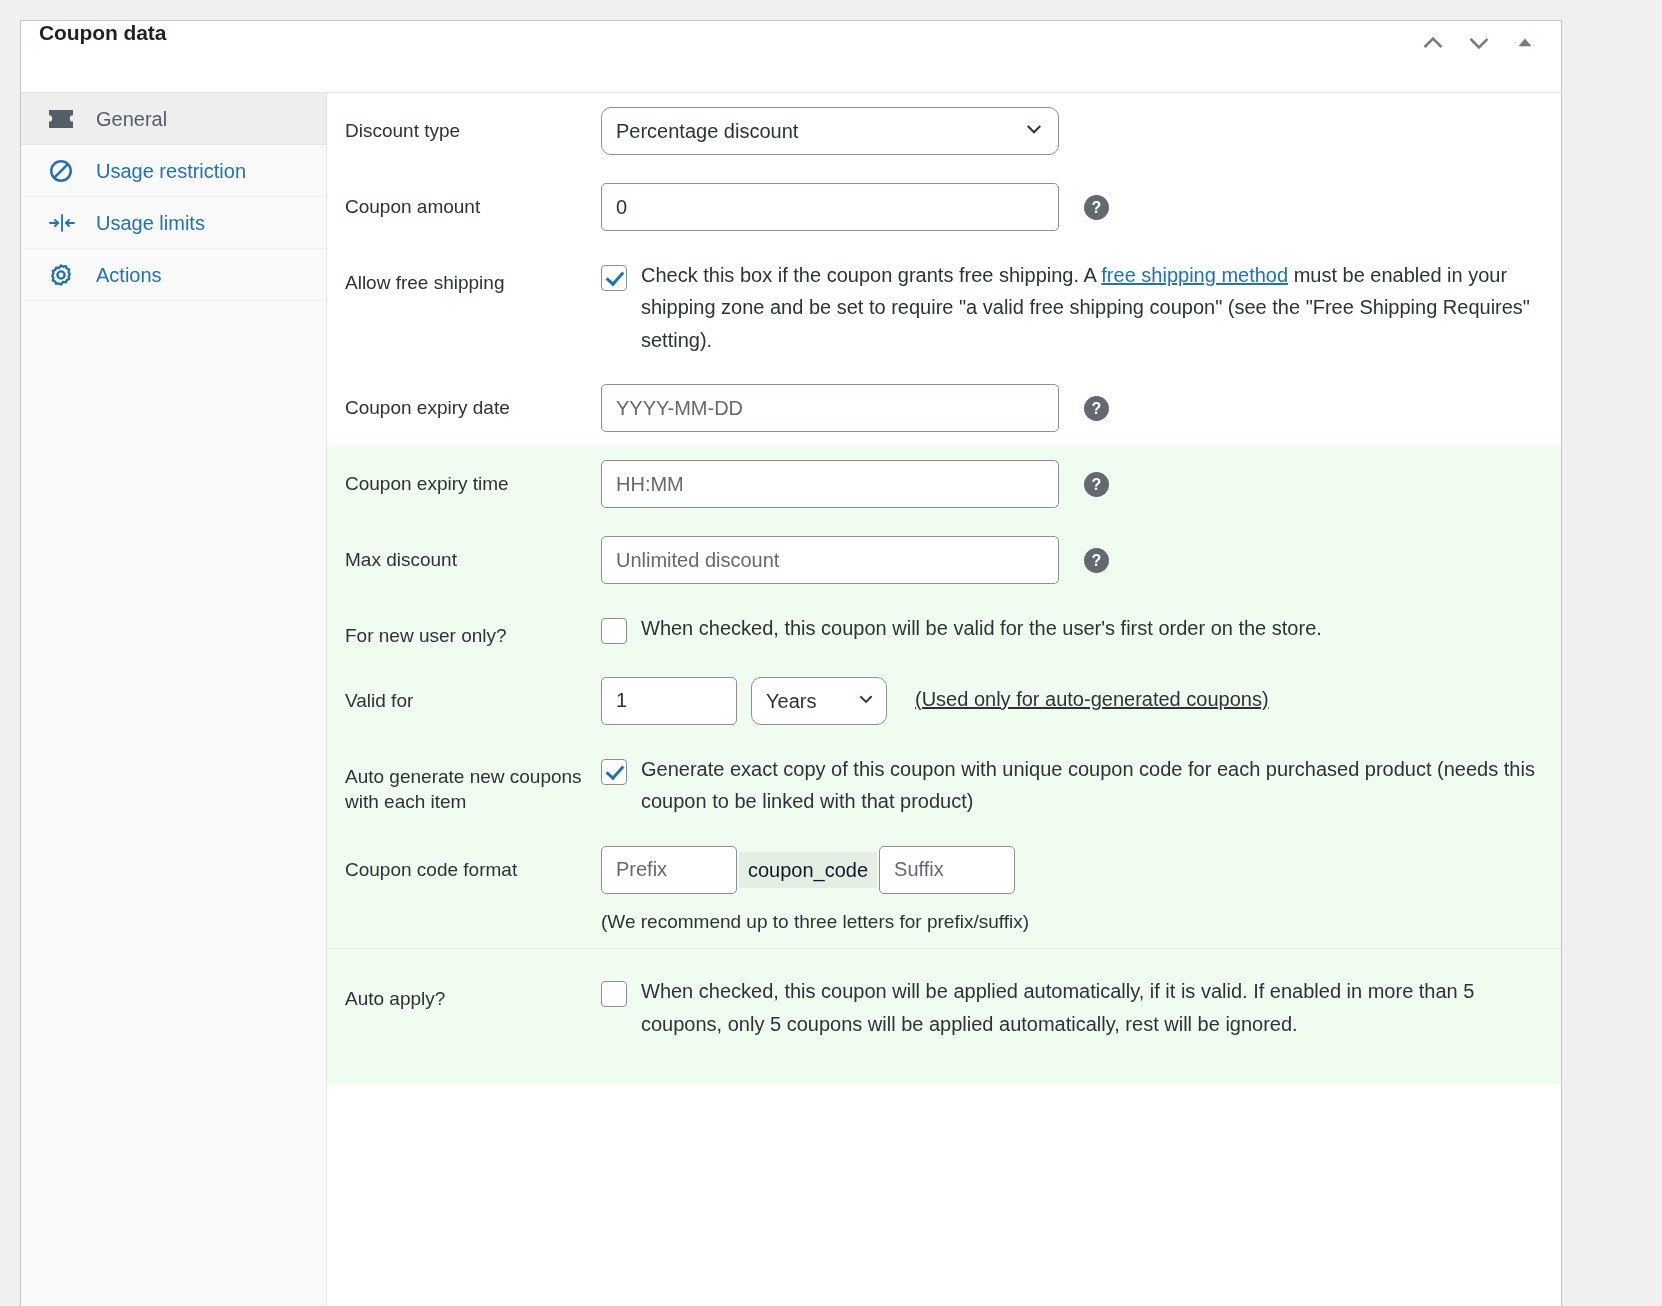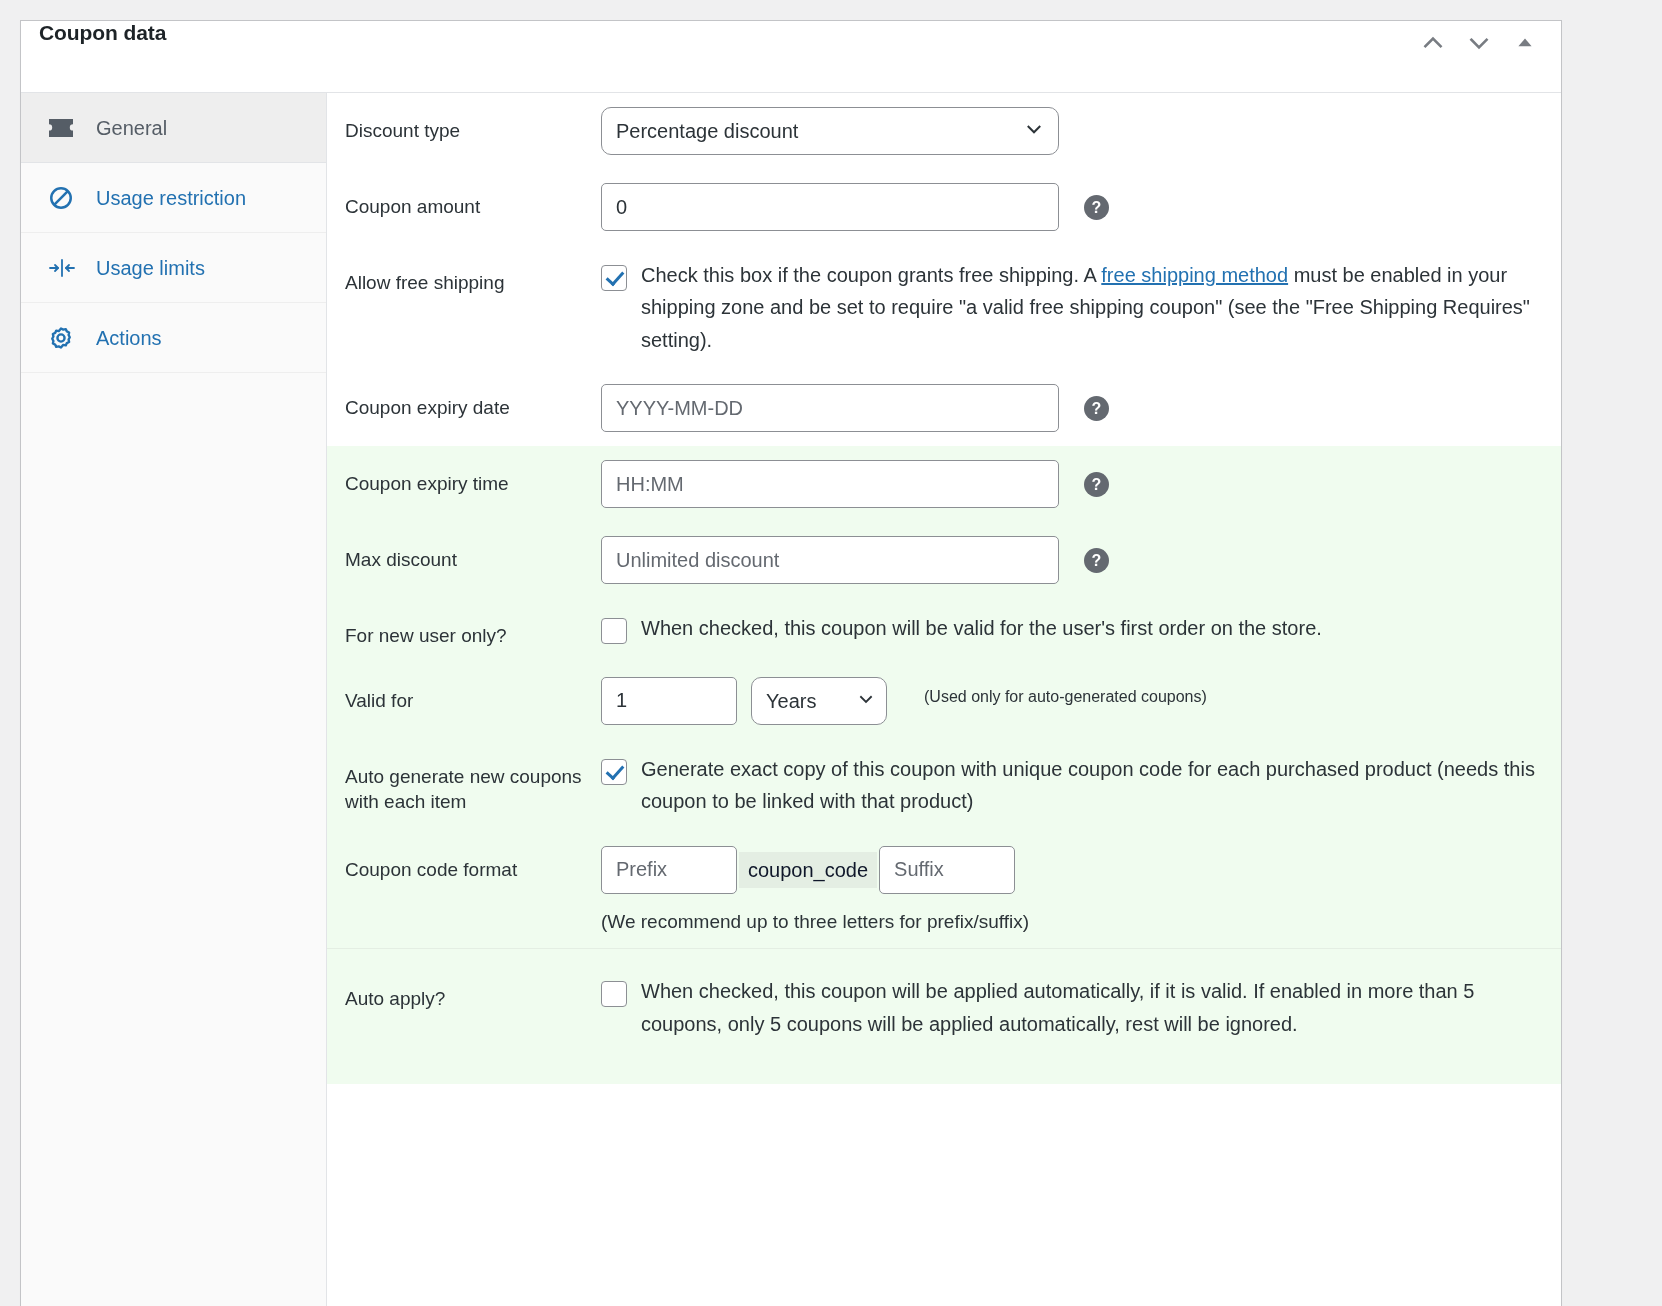--- a/index.html
+++ b/index.html
@@ -66,21 +66,21 @@
     flex: 0 0 306px;
     background: #fafafa;
     border-right: 1px solid #e2e4e7;
     padding: 0;
     margin: 0;
     list-style: none;
   }
   .tab {
     display: flex;
     align-items: center;
-    height: 70px;
+    height: 52px;
     padding-left: 27px;
     border-bottom: 1px solid #eeeeee;
     cursor: pointer;
     font-size: 20px;
     color: #2271b1;
   }
   .tab.active {
     background: #eeeeee;
     color: #555d66;
     border-bottom-color: #e2e4e7;
@@ -216,25 +216,26 @@
     transform: rotate(42deg);
   }
   .cbtext {
     font-size: 20px;
     line-height: 1.62;
     color: #2c3338;
     max-width: 920px;
   }
   .cbtext a { color: #2271b1; text-decoration: underline; }
   .inline-note {
-    font-size: 16px;
-    color: #2c3338;
-    margin-left: 37px;
+    font-size: 20px;
+    color: #2c3338;
+    margin-left: 28px;
     margin-top: 12px;
     line-height: 1;
+    text-decoration: underline;
   }
   .codefmt-row { display: flex; align-items: center; }
   .codefmt-static {
     display: inline-block;
     background: #e4eee3;
     font-size: 20px;
     color: #0f172a;
     padding: 5px 9px;
     margin: 0 2px;
     line-height: 1.3;

